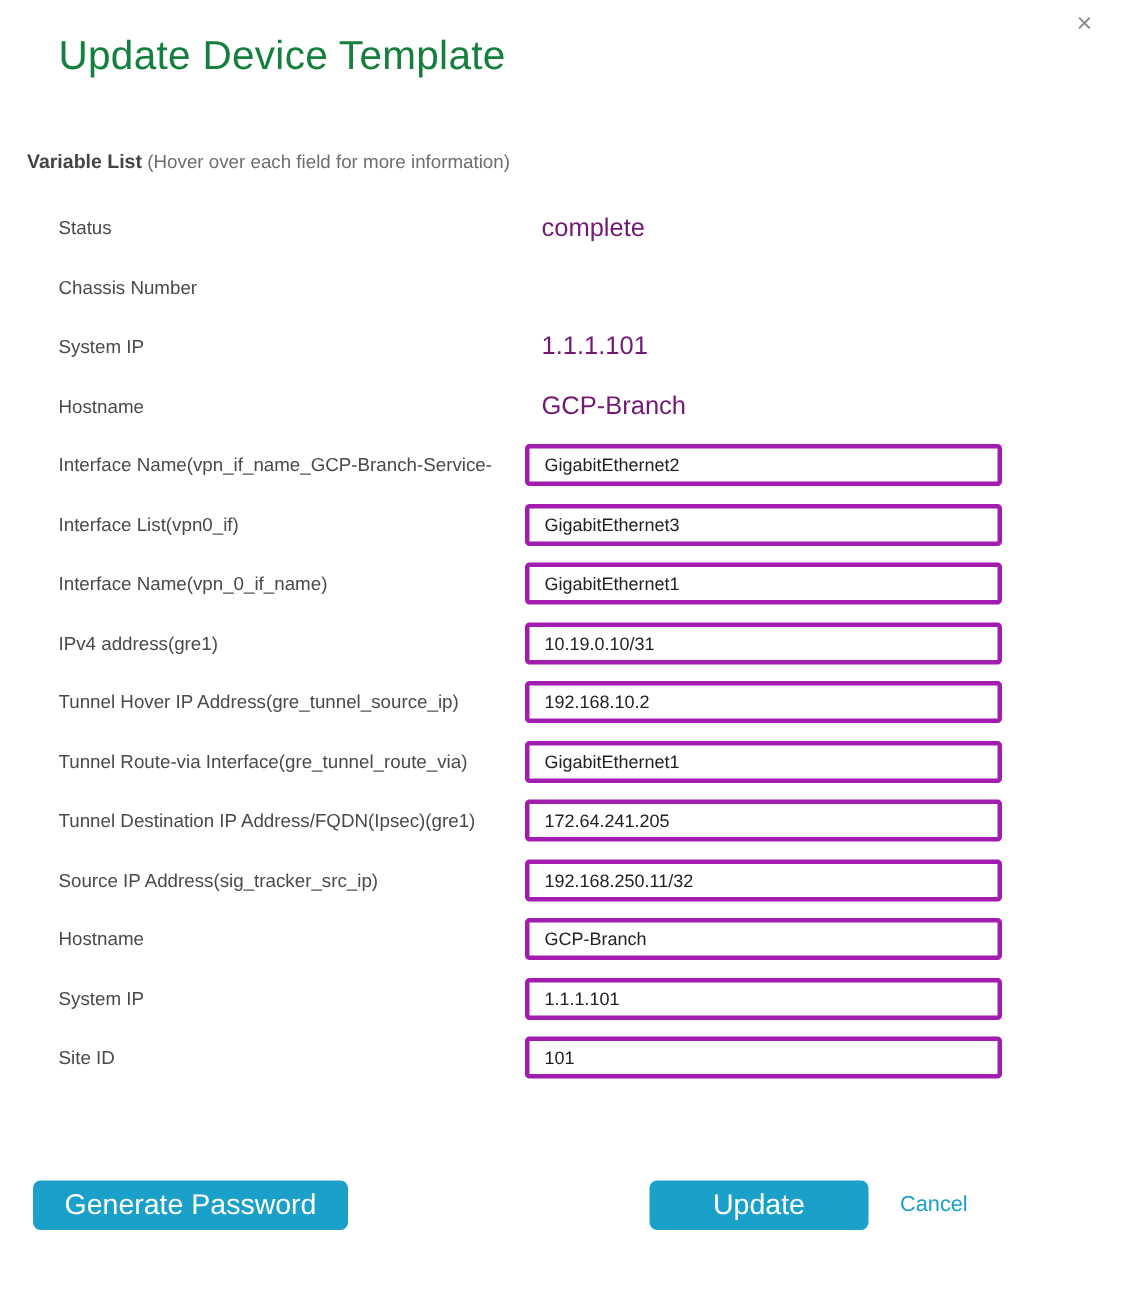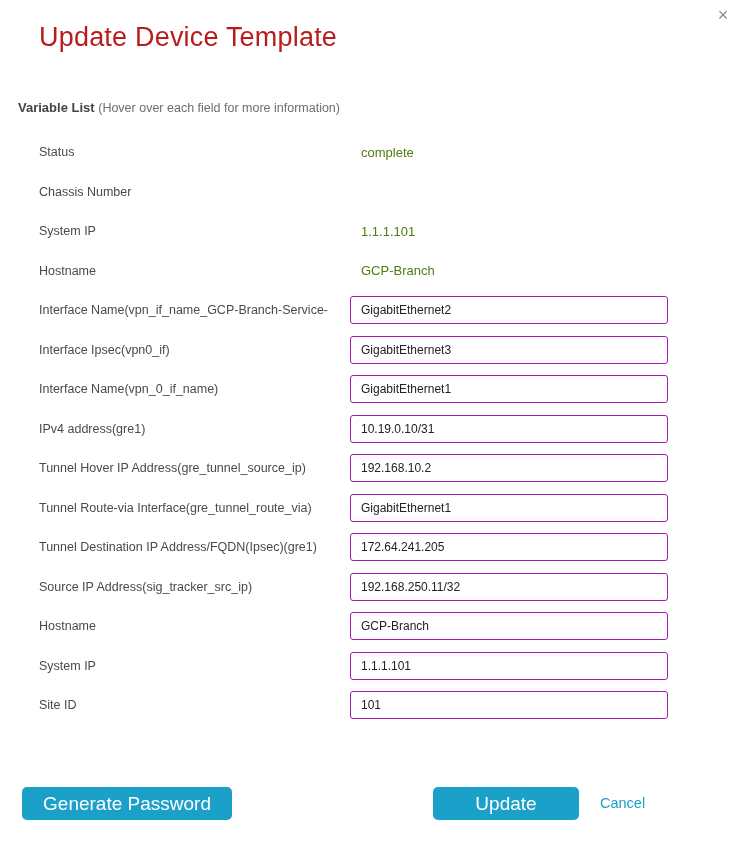--- a/index.html
+++ b/index.html
@@ -14,21 +14,21 @@
 
   .close-btn {
     position: absolute; top: 4px; right: 18px;
     width: 22px; height: 22px;
     font-size: 18px; font-weight: 300; line-height: 22px; text-align: center;
     color: #8a8a8a; cursor: pointer; background: none; border: none;
   }
 
   .title {
     padding: 22px 40px 0 39px;
-    font-size: 27px; font-weight: 400; color: #b91c1c;
+    font-size: 27px; font-weight: 400; color: #15803d;
     letter-spacing: 0.2px;
   }
 
   .section-head {
     margin: 47px 0 0 18px;
     font-size: 13px; color: #4a4a4a;
   }
   .section-head b { font-weight: 700; color: #444; }
   .section-head .hint { font-weight: 400; color: #6e6e6e; font-size: 12.5px; }
 
@@ -38,27 +38,27 @@
   .row.extra-gap { }
 
   .label {
     flex: none; width: 311px;
     font-size: 12.5px; color: #4a4a4a;
     white-space: nowrap; overflow: hidden;
     padding-right: 2px;
   }
 
   .static-value {
-    font-size: 13px; color: #4d7c0f;
+    font-size: 17px; color: #701a75;
     padding-left: 11px;
   }
 
   .field-input {
     flex: none; width: 318px; height: 28px;
-    border: 1px solid #a21caf; border-radius: 3px;
+    border: 3px solid #a21caf; border-radius: 3px;
     background: #fff;
     padding: 0 10px;
     font-family: "Liberation Sans", sans-serif;
     font-size: 12px; color: #222;
     outline: none;
   }
 
   .footer { position: relative; height: 40px; margin-top: 68px; }
   .btn {
     position: absolute; top: 0; height: 33px;
@@ -110,21 +110,21 @@
           <div class="label">Hostname</div>
           <div class="static-value">GCP-Branch</div>
         </div>
       </div>
     <div>
         <div class="row">
           <div class="label">Interface Name(vpn_if_name_GCP-Branch-Service-</div>
           <input class="field-input" type="text" value="GigabitEthernet2" style="">
         </div>
         <div class="row">
-          <div class="label">Interface Ipsec(vpn0_if)</div>
+          <div class="label">Interface List(vpn0_if)</div>
           <input class="field-input" type="text" value="GigabitEthernet3" style="">
         </div>
         <div class="row">
           <div class="label">Interface Name(vpn_0_if_name)</div>
           <input class="field-input" type="text" value="GigabitEthernet1" style="">
         </div>
         <div class="row">
           <div class="label">IPv4 address(gre1)</div>
           <input class="field-input" type="text" value="10.19.0.10/31" style="">
         </div>

